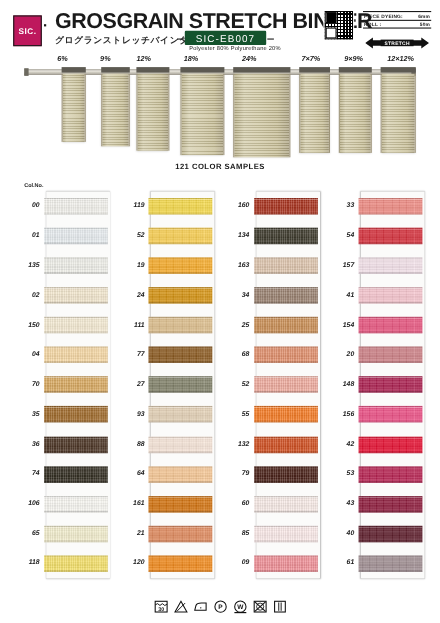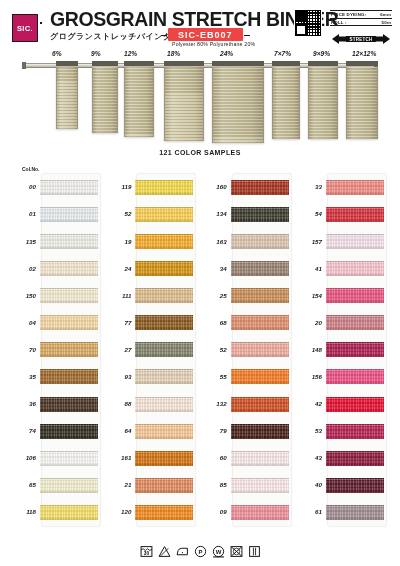--- a/index.html
+++ b/index.html
@@ -28,22 +28,22 @@
   .main-title {
     font-size:19.5px; font-weight:bold; letter-spacing:-.4px;
     line-height:22px; white-space:nowrap;
   }
   .sub-title {
     font-size:8px; letter-spacing:.5px; font-weight:bold;
     margin-top:1px; color:#2a2a2a;
   }
   .code-badge {
     position:absolute; left:168px; top:28px;
-    background:#ef4444; color:#fff;
-    font-size:9px; font-weight:bold; letter-spacing:1px;
+    background:#14532d; color:#fff;
+    font-size:9px; font-weight:normal; letter-spacing:1px;
     padding:1.5px 10px; border-radius:1px;
   }
   .code-badge::before, .code-badge::after {
     content:""; position:absolute; top:50%; width:6px; height:1px; background:#1a1a1a;
   }
   .code-badge::before { left:-7px; }
   .code-badge::after { right:-7px; }
   .composition {
     position:absolute; left:172px; top:41px;
     font-size:5.2px; letter-spacing:.2px; color:#222;

